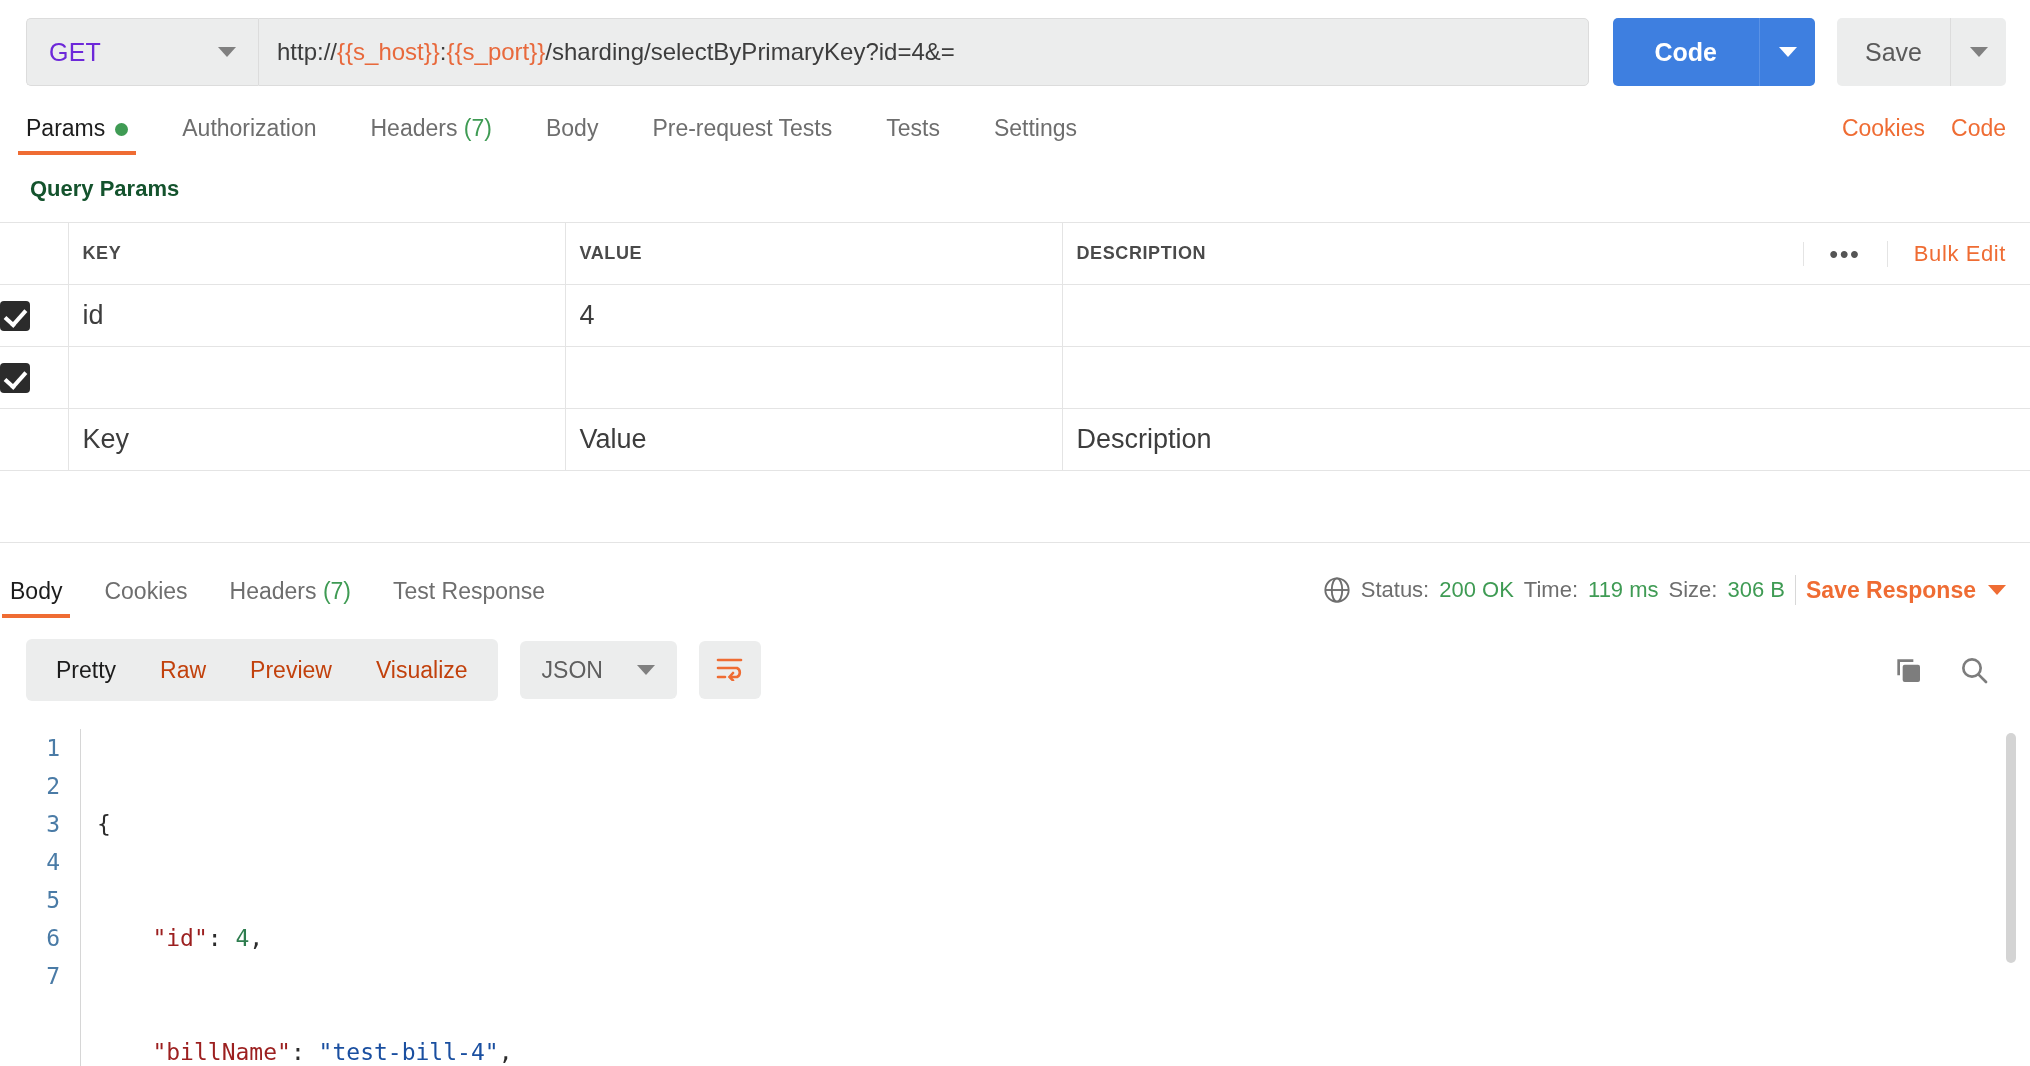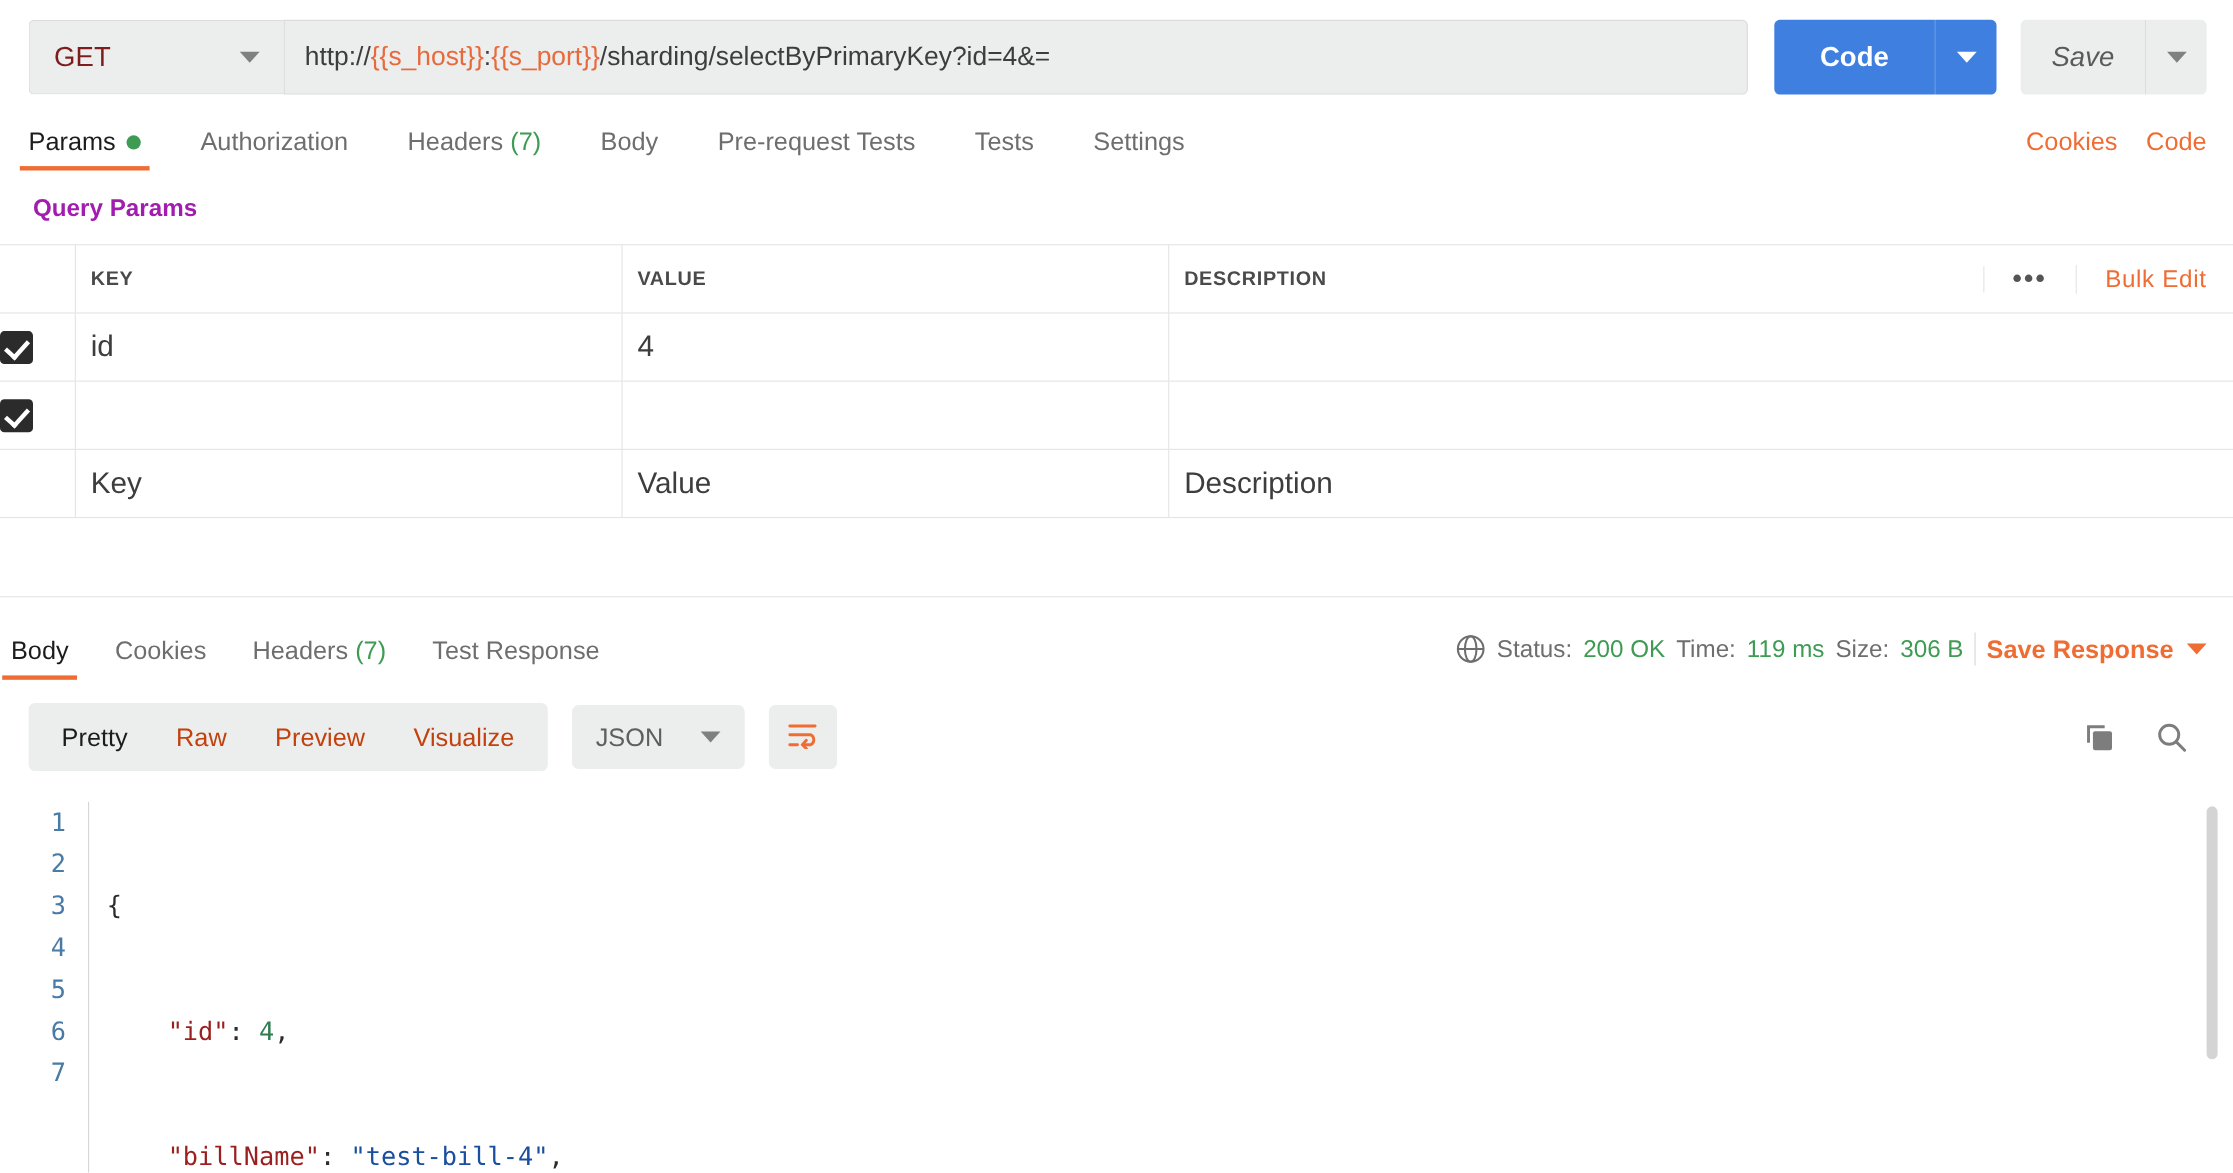--- a/index.html
+++ b/index.html
@@ -20,21 +20,21 @@
   .method-box {
     width: 232px; height: 68px;
     background: #eceded;
     border: 1px solid #dcdcdc;
     border-right: none;
     border-radius: 5px 0 0 5px;
     display: flex; align-items: center;
     padding: 0 22px;
     justify-content: space-between;
   }
-  .method-label { font-size: 25px; color: #7f1d1d; letter-spacing: .2px; }
+  .method-label { font-size: 25px; color: #6d28d9; letter-spacing: .2px; }
   .caret-dn {
     width: 0; height: 0;
     border-left: 9px solid transparent;
     border-right: 9px solid transparent;
     border-top: 10px solid #808080;
   }
   .url-box {
     flex: 1; height: 68px;
     background: #eceded;
     border: 1px solid #dcdcdc;
@@ -68,21 +68,21 @@
     border-left: 9px solid transparent;
     border-right: 9px solid transparent;
     border-top: 10px solid #ffffff;
   }
   .save-group { display: flex; margin-left: 22px; height: 68px; }
   .save-btn {
     background: #eceded; color: #5a5a5a;
     font-size: 25px; border: none;
     border-radius: 5px 0 0 5px;
     padding: 0 28px; cursor: pointer;
-    display: flex; align-items: center; font-style: italic;
+    display: flex; align-items: center;
   }
   .save-caret-btn {
     background: #eceded; border: none; cursor: pointer;
     border-left: 1px solid #dcdcdc;
     border-radius: 0 5px 5px 0;
     width: 56px;
     display: flex; align-items: center; justify-content: center;
   }
 
   
@@ -109,21 +109,21 @@
     width: 13px; height: 13px;
     background: #3f9b54; border-radius: 50%;
     margin-left: 10px; vertical-align: middle;
   }
   .count-green { color: #3f9b54; }
   .tabs-right { margin-left: auto; display: flex; gap: 26px; padding-bottom: 12px; }
   .link-orange { color: #ef6c33; font-size: 23px; cursor: pointer; }
 
   
   .qp-title {
-    font-size: 22px; color: #a21caf; font-weight: bold;
+    font-size: 22px; color: #14532d; font-weight: bold;
     padding: 22px 0 20px 30px;
   }
   .tbl { width: 100%; border-collapse: collapse; table-layout: fixed; }
   .tbl th, .tbl td {
     border: 1px solid #e4e4e4;
     border-left: none;
     height: 62px;
     text-align: left;
     font-weight: normal;
   }

